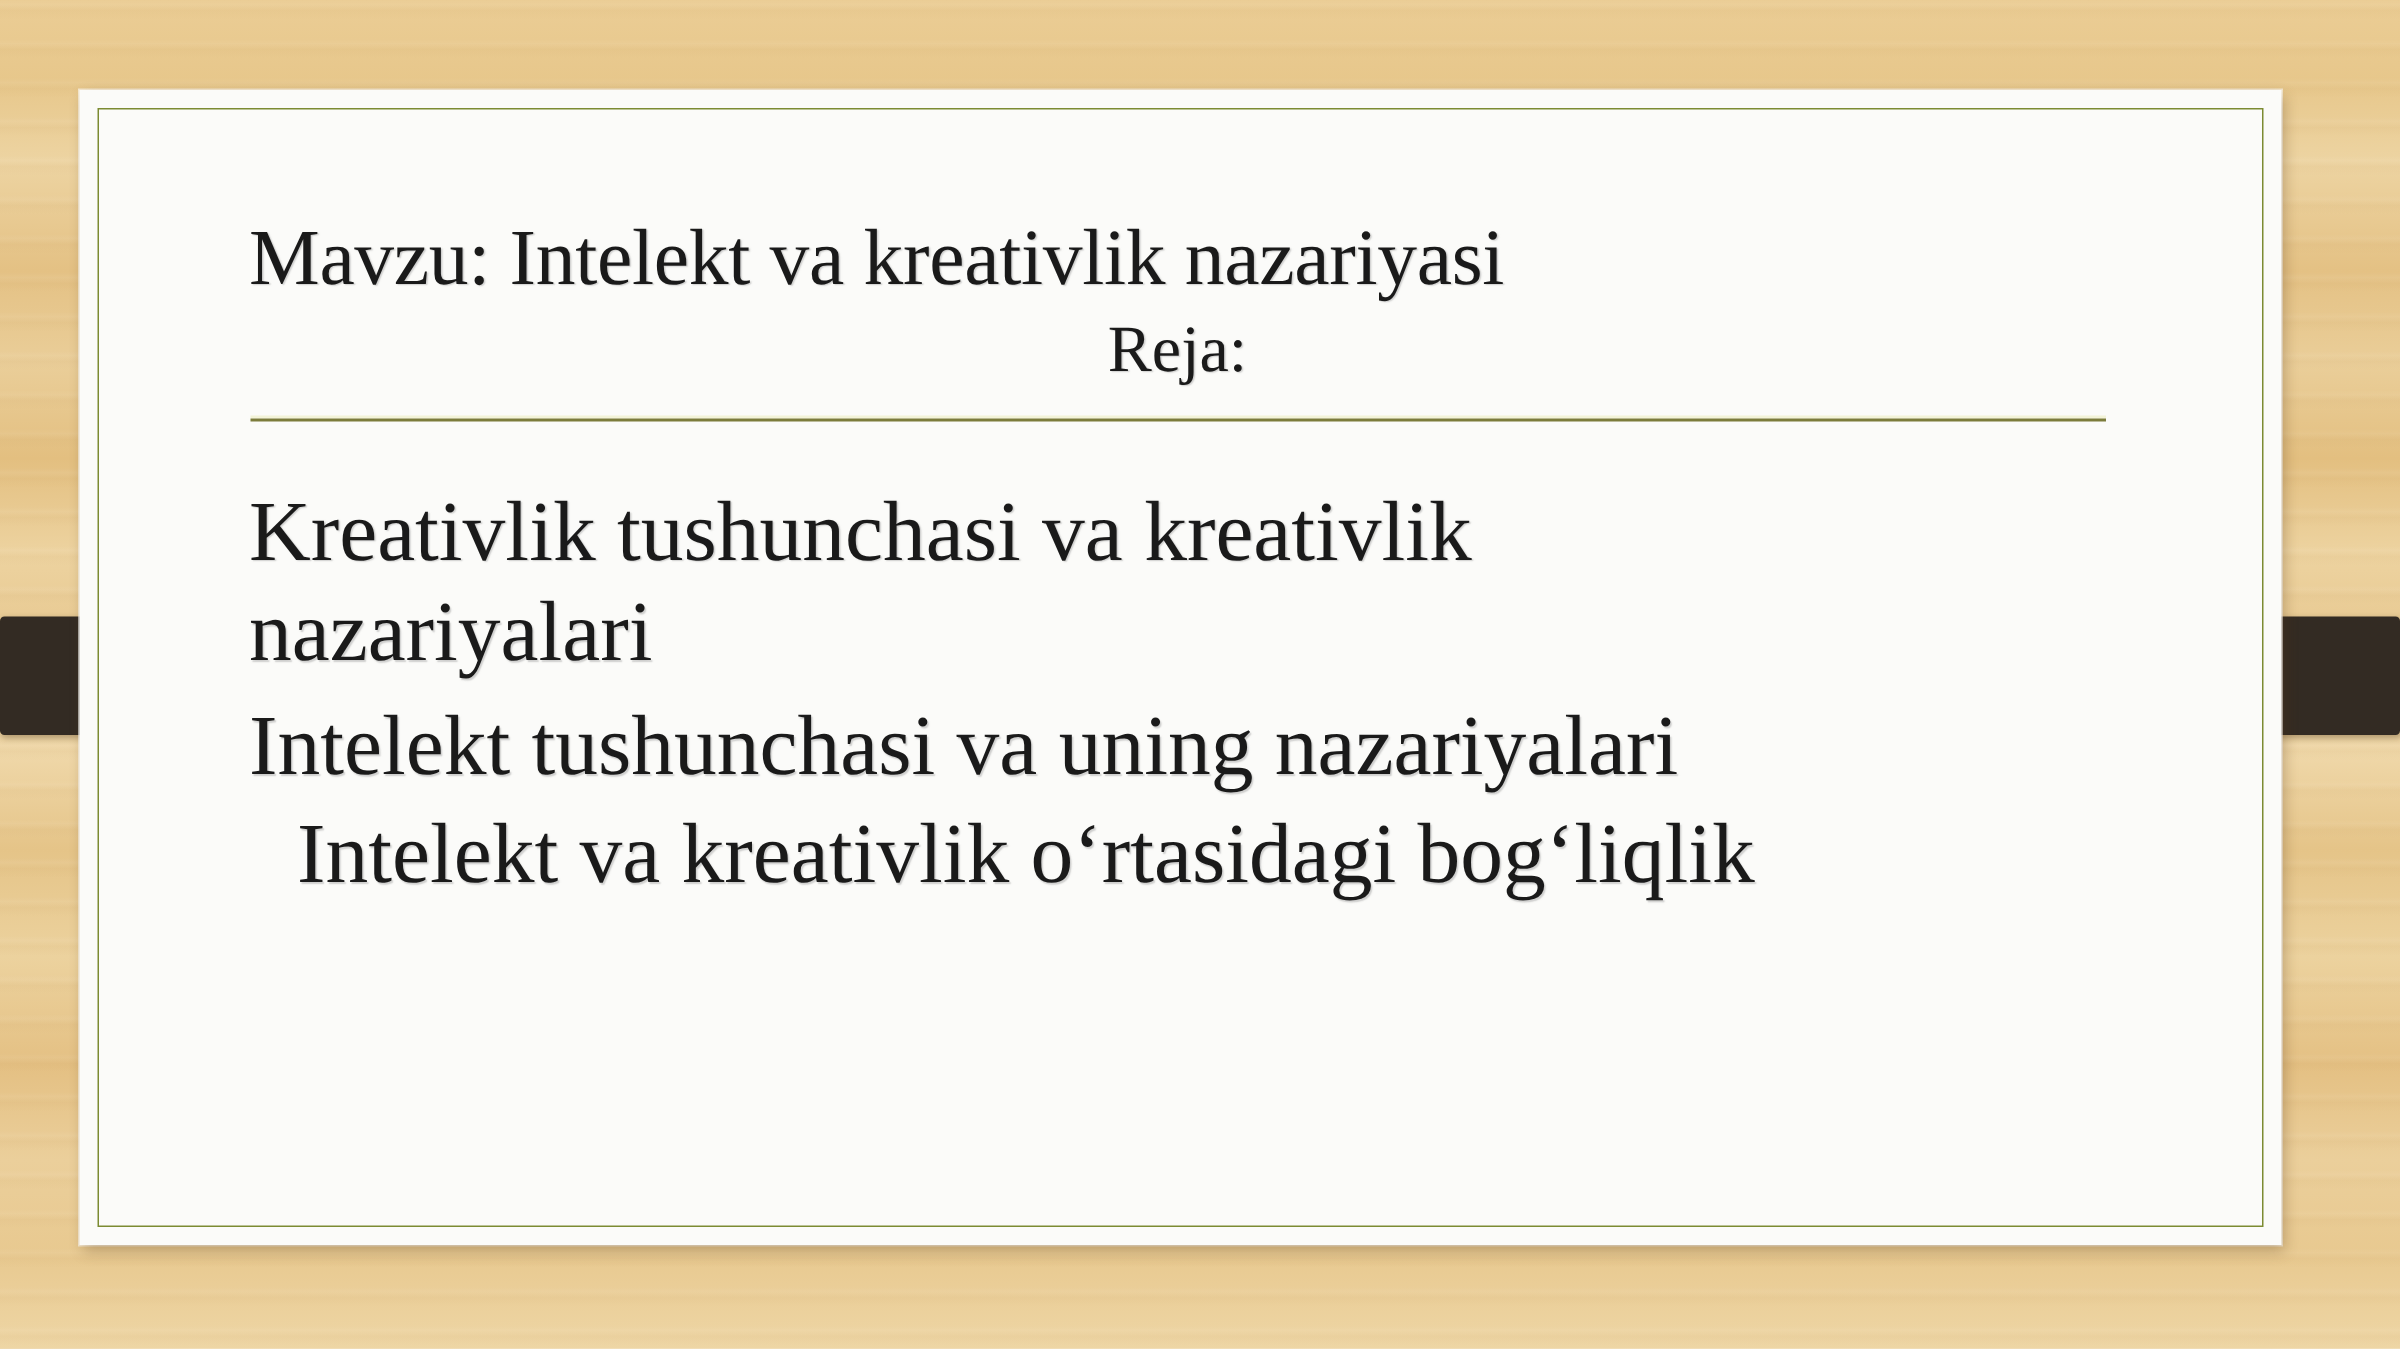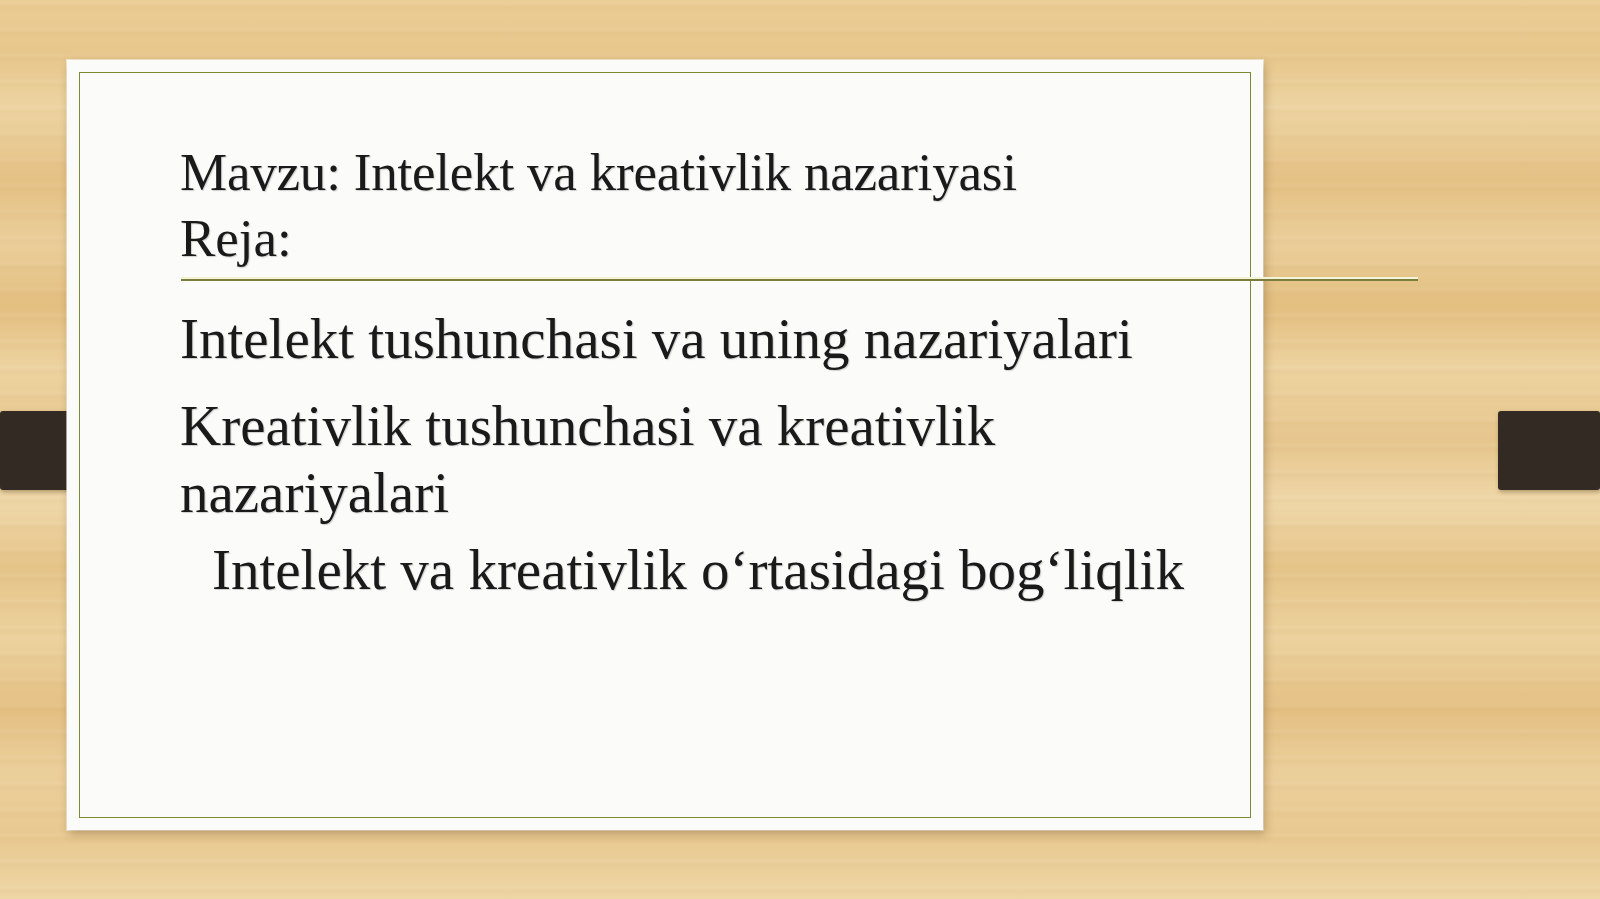--- a/index.html
+++ b/index.html
@@ -58,23 +58,23 @@
       rgba(255,255,255,0.00) 0px,
       rgba(255,255,255,0.05) 3px,
       rgba(180,135,70,0.05) 7px,
       rgba(255,255,255,0.00) 13px,
       rgba(255,255,255,0.00) 26px);
   }
 
   
   #card {
     position: absolute;
-    left: 67px;
+    left: 53px;
     top: 60px;
-    width: 1196px;
+    width: 1468px;
     height: 770px;
     background: #FBFBF9;
     box-shadow:
       2px 4px 9px rgba(90,60,25,0.33),
       0 0 0 1px rgba(255,255,255,0.6);
   }
   #card-inner-border {
     position: absolute;
     left: 12px;
     top: 12px;
@@ -126,21 +126,22 @@
   #subtitle-wrap {
     position: relative;
     height: 86px;
     margin-top: 12px;
   }
   #subtitle-line {
     position: absolute;
     left: 0;
     top: 0;
     width: 1238px;
-    font-size: 53px;
+    text-align: center;
+    font-size: 44px;
     margin: 0;
     z-index: 2;
   }
   #reja-rule {
     position: absolute;
     left: 1px;
     top: 68px;
     width: 1237px;
     height: 0;
     border-top: 2px solid #7C7C3C;
@@ -177,21 +178,21 @@
 
     <div id="content">
 
       <div id="title-line" class="slide-text">Mavzu: Intelekt va kreativlik nazariyasi</div>
 
       <div id="subtitle-wrap">
         <div id="subtitle-line" class="slide-text">Reja:</div>
         <div id="reja-rule"></div>
       </div>
 
+      <div id="body-line-2" class="slide-text body-line">Kreativlik tushunchasi va kreativlik nazariyalari</div>
+
       <div id="body-line-1" class="slide-text body-line">Intelekt tushunchasi va uning nazariyalari</div>
-
-      <div id="body-line-2" class="slide-text body-line">Kreativlik tushunchasi va kreativlik nazariyalari</div>
 
       <div id="body-line-3" class="slide-text body-line">Intelekt va kreativlik oʻrtasidagi bogʻliqlik</div>
 
     </div>
   </div>
 </div>
 
 </body></html>

